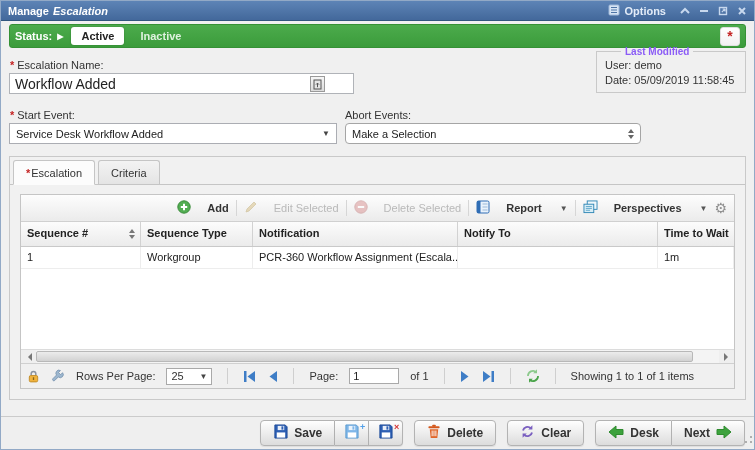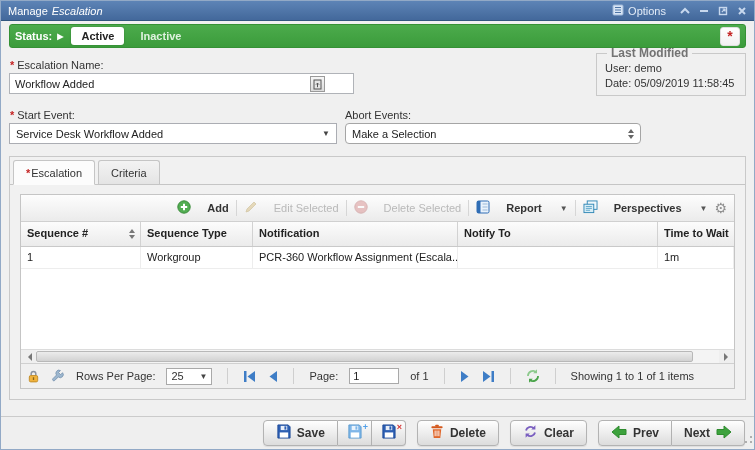--- a/index.html
+++ b/index.html
@@ -3,21 +3,21 @@
 <meta charset="utf-8">
 <style>
   * { box-sizing: border-box; }
   html,body { margin:0; padding:0; background:#fff; }
   body { width:755px; height:450px; overflow:hidden; font-family:"Liberation Sans",sans-serif; }
 
   .window { width:755px; height:450px; border:1px solid #92a9c6; display:flex; flex-direction:column; background:#f0f0f0; }
 
   
   .titlebar { height:20px; flex:0 0 20px; background:linear-gradient(#5d84b6,#43689b); border-bottom:1px solid #32567f;
-    display:flex; align-items:center; padding:0 7px; color:#fff; font-size:11px; font-weight:normal; }
+    display:flex; align-items:center; padding:0 7px; color:#fff; font-size:11px; font-weight:bold; }
   .titlebar .title { flex:1; display:flex; gap:4px; }
   .titlebar .title em { font-style:italic; }
   .tb-right { display:flex; align-items:center; gap:14px; }
   .options-menu { display:flex; align-items:center; gap:4px; color:#e3ecf8; cursor:default; }
   .win-controls { display:flex; align-items:center; gap:9px; }
   .win-controls span { display:inline-flex; align-items:center; }
 
   
   .status-wrap { padding:3px 8px 4px; }
   .status-bar { height:24px; background:linear-gradient(#4cab4c,#3b9c3b); border:1px solid #359135; border-radius:3px;
@@ -31,26 +31,26 @@
 
   
   .form-area { position:relative; height:104px; flex:0 0 104px; font-size:11px; color:#333; }
   .req { color:#c42222; font-weight:bold; margin-right:3px; }
   .flabel { position:absolute; display:flex; align-items:center; }
   .lbl-name { top:7px; left:9px; }
   .lbl-start { top:57px; left:9px; }
   .lbl-abort { top:57px; left:344px; }
 
   .name-wrap { position:absolute; top:21px; left:8px; width:345px; height:21px; border:1px solid #b0b3b8; background:#fff; display:flex; align-items:center; }
-  .name-wrap input { flex:1; border:0; outline:none; padding:0 5px; font-size:11px; font-family:inherit; color:#222; background:transparent; }
+  .name-wrap input { flex:1; border:0; outline:none; padding:0 5px; font-size:14px; font-family:inherit; color:#222; background:transparent; }
   .name-trigger { position:absolute; right:28px; top:2px; width:15px; height:16px; border:1px solid #9a9a9a;
     background:linear-gradient(#f6f6f6,#dcdcdc); display:flex; align-items:center; justify-content:center; }
 
   fieldset.last-modified { position:absolute; top:-6px; right:8px; width:150px; margin:0; border:1px solid #c9c9c9; padding:1px 8px 4px; background:transparent; }
-  fieldset.last-modified legend { font-size:12px; font-weight:bold; color:#737373; padding:0 4px; margin-left:2px; }
+  fieldset.last-modified legend { font-size:10px; font-weight:bold; color:#8b5cf6; padding:0 4px; margin-left:16px; }
   fieldset.last-modified .line { font-size:11px; color:#333; line-height:15px; }
 
   .selectbox { position:absolute; top:71px; height:21px; border:1px solid #abadb3; background:#fff; display:flex; align-items:center; padding:0 6px; color:#222; }
   .sel-start { left:8px; width:328px; }
   .sel-abort { left:344px; width:296px; border-radius:4px; border-color:#a5a5a5; }
   .selectbox .val { flex:1; overflow:hidden; white-space:nowrap; }
   .caret-down { font-size:8px; color:#444; margin-left:4px; }
   .stepper { display:flex; flex-direction:column; gap:2px; margin-left:4px; }
   .stepper i { width:0; height:0; border-left:3.5px solid transparent; border-right:3.5px solid transparent; }
   .stepper .up { border-bottom:4px solid #666; }
@@ -447,21 +447,21 @@
       <span>Clear</span>
     </button>
 
     <div class="btn-group">
       <button class="btn">
         <span>
           <svg width="16" height="14" viewBox="0 0 16 14">
               <path d="M15 4.5H8V1L1 7l7 6V9.5h7z" fill="#3da23d" stroke="#2e8b2e"></path>
             </svg>
         </span>
-        <span>Prev</span>
+        <span>Desk</span>
       </button>
       <button class="btn">
         <span>Next</span>
         <span>
           <svg width="16" height="14" viewBox="0 0 16 14">
               <path d="M1 4.5h7V1l7 6-7 6V9.5H1z" fill="#3da23d" stroke="#2e8b2e"></path>
             </svg>
         </span>
       </button>
     </div>

